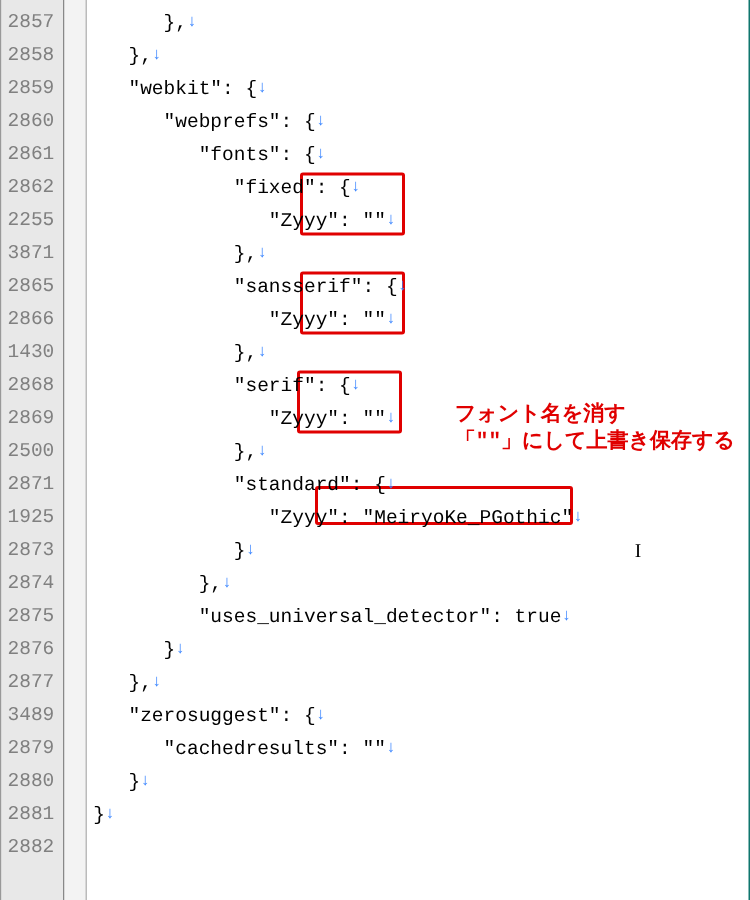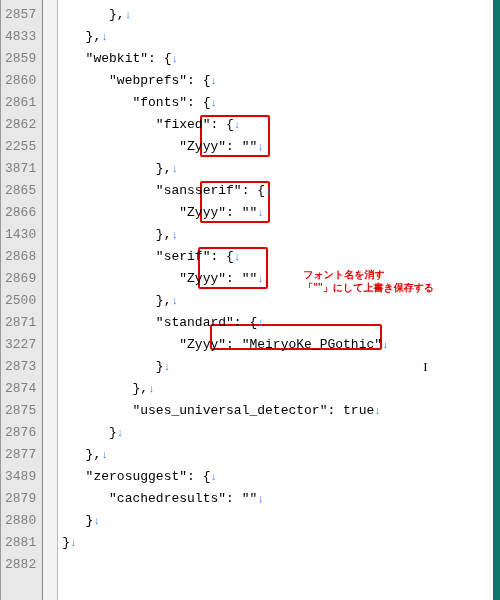--- a/index.html
+++ b/index.html
@@ -10,21 +10,21 @@
     background: #fff;
     width: 500px;
     height: 600px;
     overflow: hidden;
     position: relative;
   }
   .editor {
     display: flex;
     height: 100%;
     border-left: 1px solid #999;
-    border-right: 7px solid #0f766e;
+    border-right: 1px solid #0f766e;
   }
   .gutter {
     background: #e8e8e8;
     border-right: 1px solid #888;
     padding: 4px 6px 4px 4px;
     text-align: right;
     color: #808080;
     user-select: none;
     flex-shrink: 0;
   }
@@ -61,58 +61,58 @@
   .redbox {
     position: absolute;
     border: 2px solid #e00000;
     border-radius: 2px;
     pointer-events: none;
     box-sizing: border-box;
   }
   .annotation {
     position: absolute;
     color: #e00000;
-    font-family: Liberation Sans, sans-serif;
+    font-family: Liberation Mono, monospace;
     font-weight: bold;
-    font-size: 10px;
+    font-size: 14px;
     line-height: 1.3;
     pointer-events: none;
   }
   .cursor-caret {
     position: absolute;
     left: 365px;
     top: 359px;
     width: 1px;
     height: 16px;
     font-family: serif;
     color: #000;
     pointer-events: none;
   }
 </style>
 </head>
 <body>
 
 <div class="editor">
   <div class="gutter" id="gutter">
       <div class="gutter-line">2857</div>
-      <div class="gutter-line">4833</div>
+      <div class="gutter-line">2858</div>
       <div class="gutter-line">2859</div>
       <div class="gutter-line">2860</div>
       <div class="gutter-line">2861</div>
       <div class="gutter-line">2862</div>
       <div class="gutter-line">2255</div>
       <div class="gutter-line">3871</div>
       <div class="gutter-line">2865</div>
       <div class="gutter-line">2866</div>
       <div class="gutter-line">1430</div>
       <div class="gutter-line">2868</div>
       <div class="gutter-line">2869</div>
       <div class="gutter-line">2500</div>
       <div class="gutter-line">2871</div>
-      <div class="gutter-line">3227</div>
+      <div class="gutter-line">1925</div>
       <div class="gutter-line">2873</div>
       <div class="gutter-line">2874</div>
       <div class="gutter-line">2875</div>
       <div class="gutter-line">2876</div>
       <div class="gutter-line">2877</div>
       <div class="gutter-line">3489</div>
       <div class="gutter-line">2879</div>
       <div class="gutter-line">2880</div>
       <div class="gutter-line">2881</div>
       <div class="gutter-line">2882</div>

